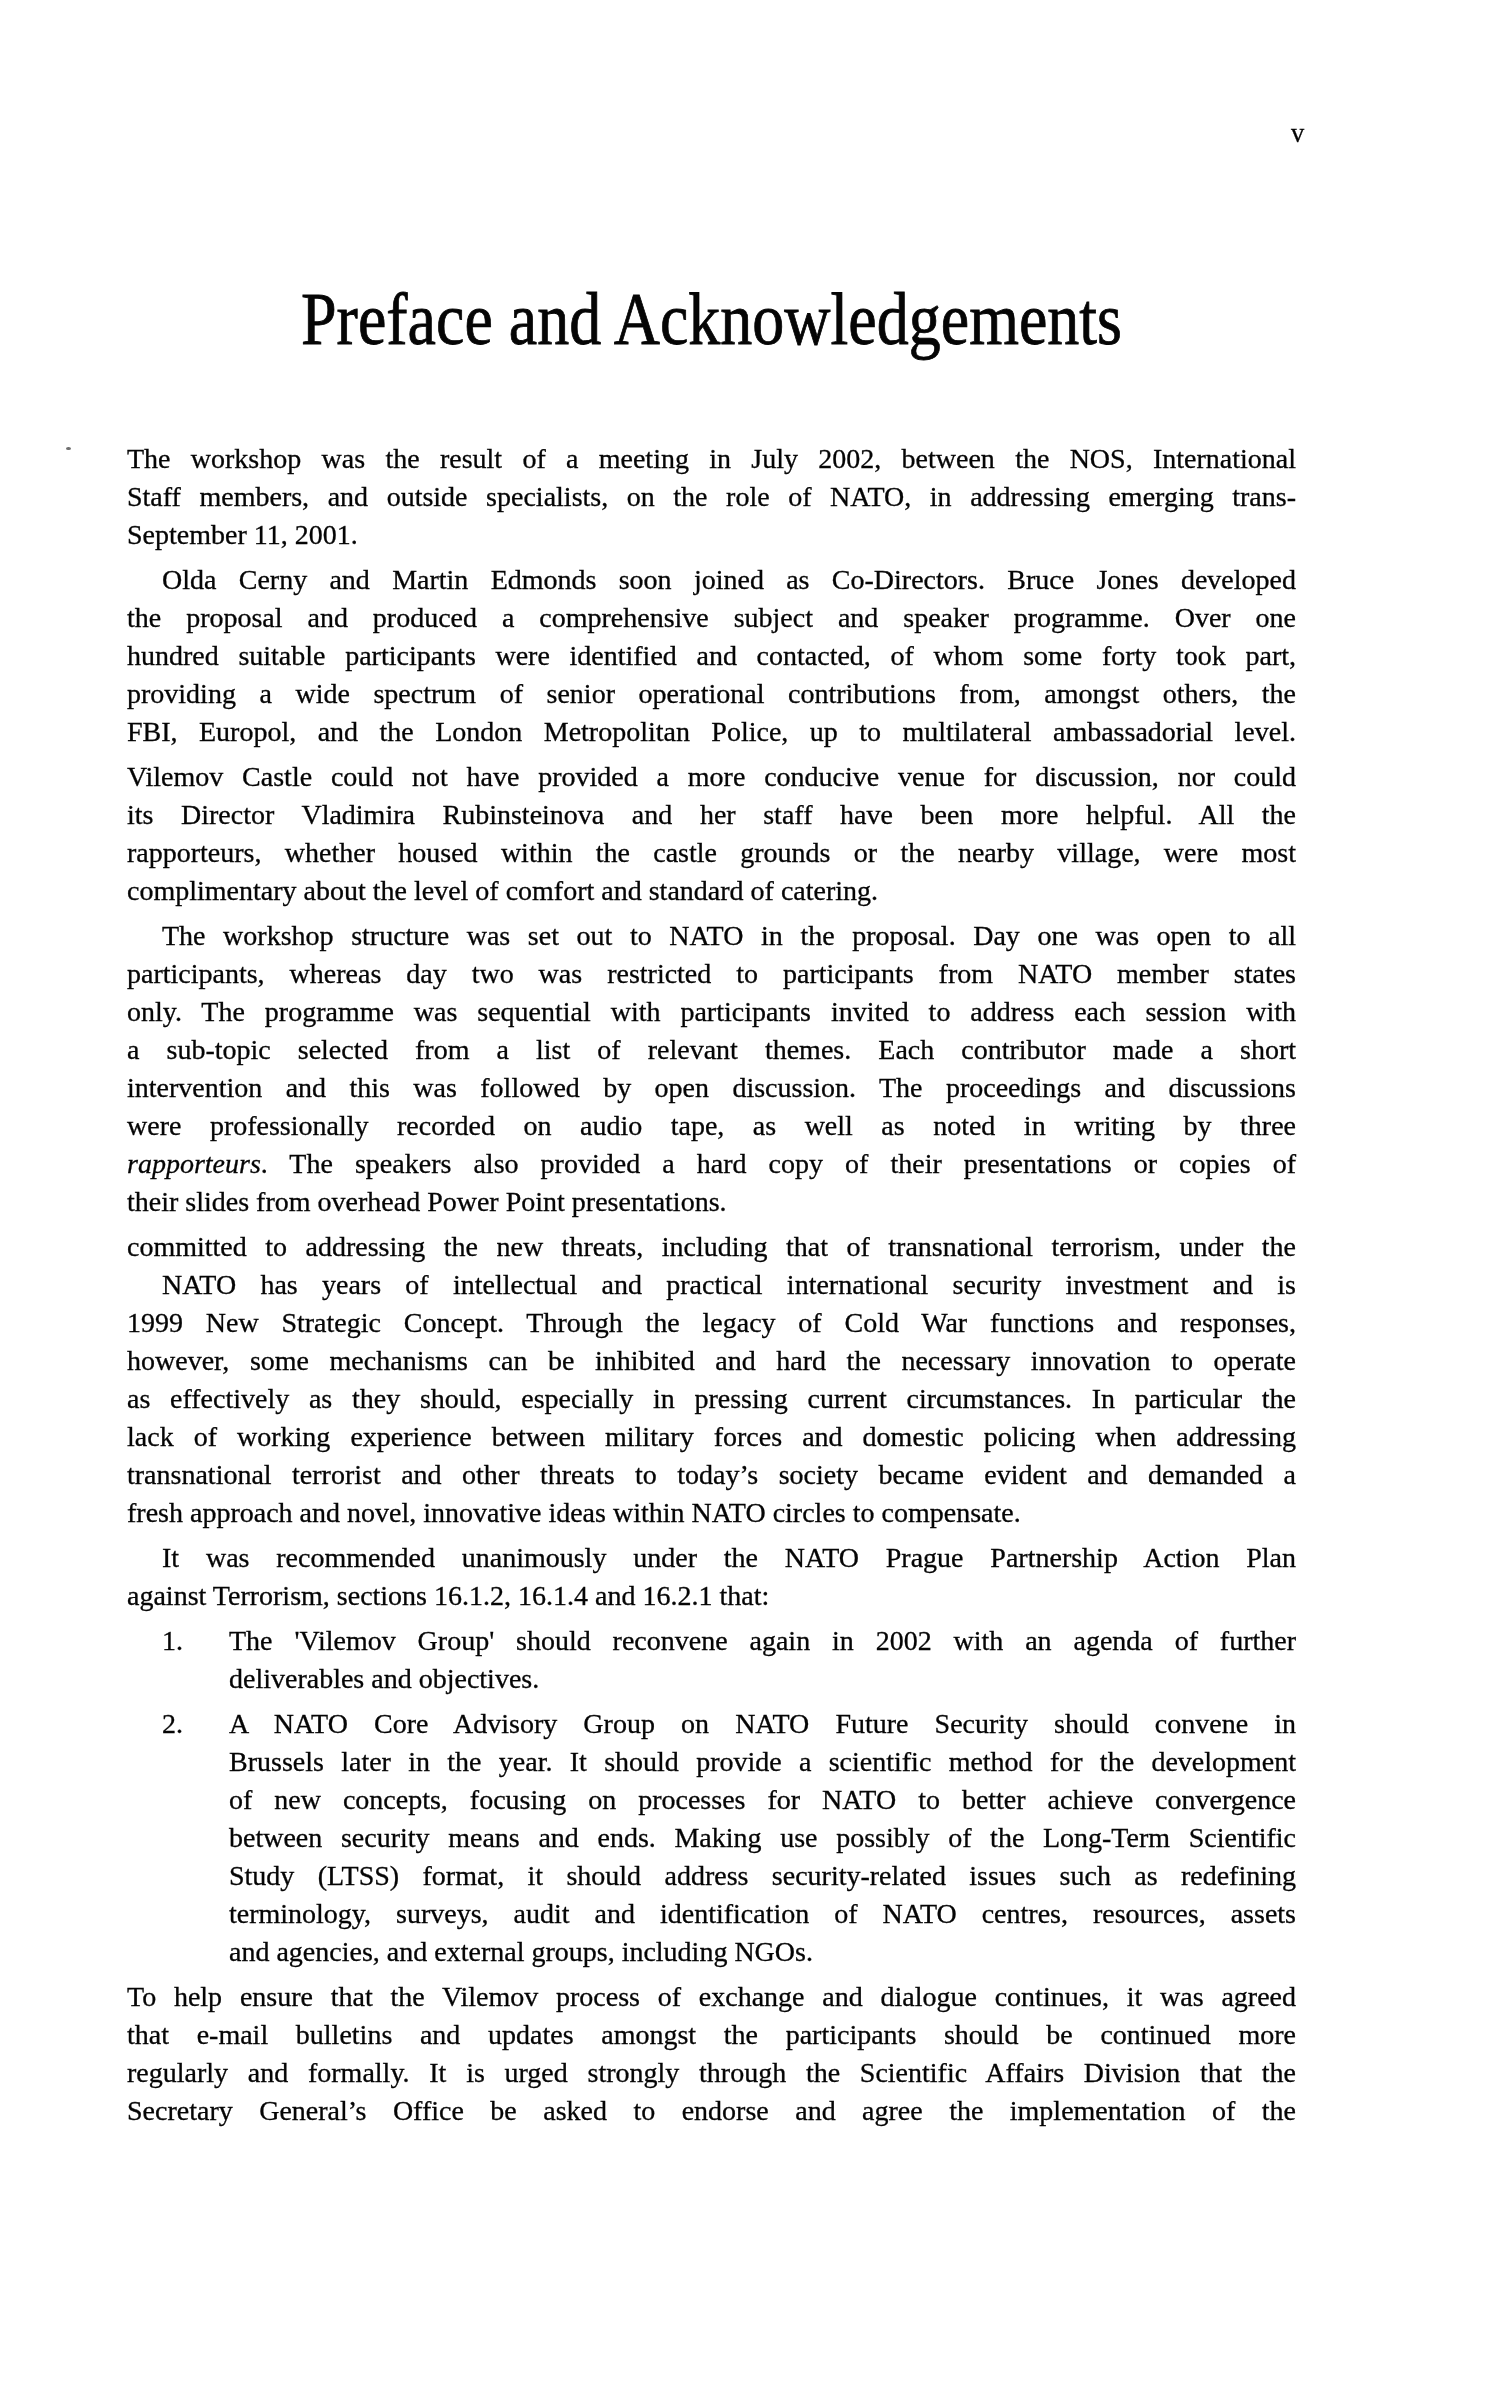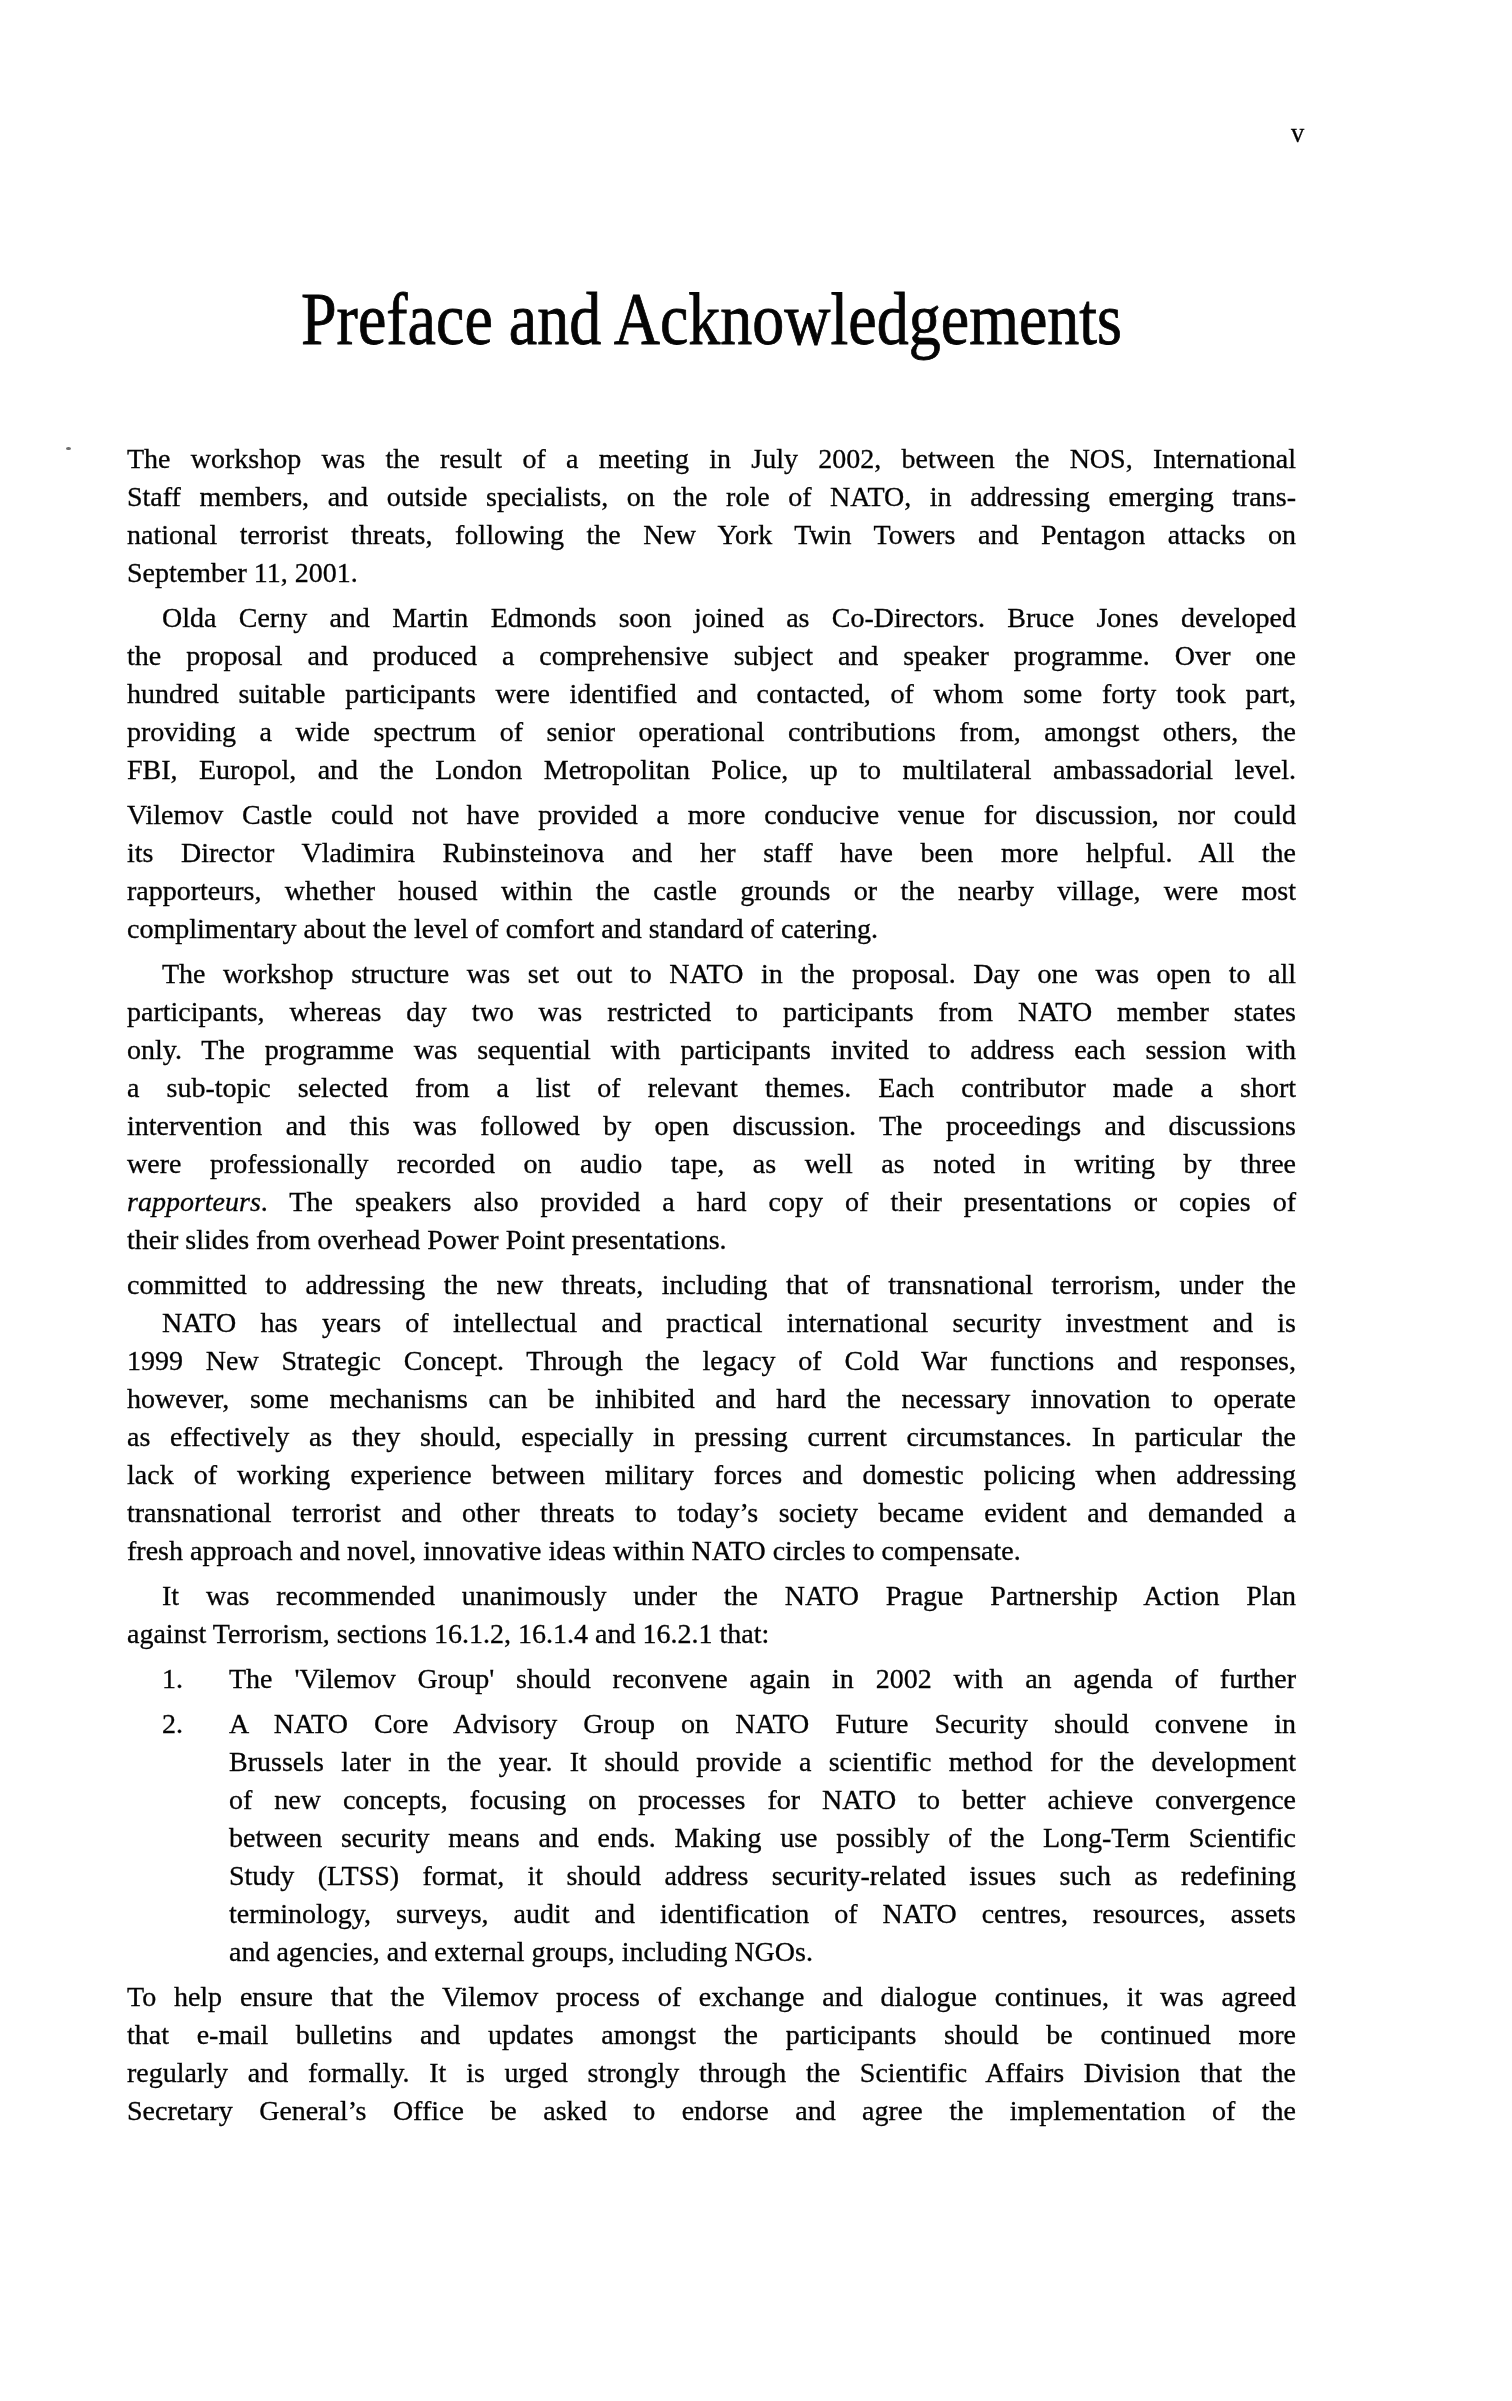--- a/index.html
+++ b/index.html
@@ -61,21 +61,20 @@
   <div class="page-number">v</div>
 
   <h1 class="title">Preface and Acknowledgements</h1>
 
   <div class="artifact-dot"></div>
 
   <div class="text-body">
       <div class="block para">
         <div class="line justify">The workshop was the result of a meeting in July 2002, between the NOS, International</div>
         <div class="line justify">Staff members, and outside specialists, on the role of NATO, in addressing emerging trans-</div>
-        <div class="line justify">national terrorist threats, following the New York Twin Towers and Pentagon attacks on</div>
         <div class="line final">September 11, 2001.</div>
       </div>
       <div class="block para">
         <div class="line justify indent">Olda Cerny and Martin Edmonds soon joined as Co-Directors. Bruce Jones developed</div>
         <div class="line justify">the proposal and produced a comprehensive subject and speaker programme. Over one</div>
         <div class="line justify">hundred suitable participants were identified and contacted, of whom some forty took part,</div>
         <div class="line justify">providing a wide spectrum of senior operational contributions from, amongst others, the</div>
         <div class="line justify">FBI, Europol, and the London Metropolitan Police, up to multilateral ambassadorial level.</div>
       </div>
       <div class="block para">
@@ -104,20 +103,21 @@
         <div class="line justify">transnational terrorist and other threats to today’s society became evident and demanded a</div>
         <div class="line final">fresh approach and novel, innovative ideas within NATO circles to compensate.</div>
       </div>
       <div class="block para">
         <div class="line justify indent">It was recommended unanimously under the NATO Prague Partnership Action Plan</div>
         <div class="line final">against Terrorism, sections 16.1.2, 16.1.4 and 16.2.1 that:</div>
       </div>
       <div class="block list-item">
         <span class="num">1.</span>
         <div class="line justify">The 'Vilemov Group' should reconvene again in 2002 with an agenda of further</div>
+        <div class="line final">deliverables and objectives.</div>
       </div>
       <div class="block list-item">
         <span class="num">2.</span>
         <div class="line justify">A NATO Core Advisory Group on NATO Future Security should convene in</div>
         <div class="line justify">Brussels later in the year. It should provide a scientific method for the development</div>
         <div class="line justify">of new concepts, focusing on processes for NATO to better achieve convergence</div>
         <div class="line justify">between security means and ends. Making use possibly of the Long-Term Scientific</div>
         <div class="line justify">Study (LTSS) format, it should address security-related issues such as redefining</div>
         <div class="line justify">terminology, surveys, audit and identification of NATO centres, resources, assets</div>
         <div class="line final">and agencies, and external groups, including NGOs.</div>

